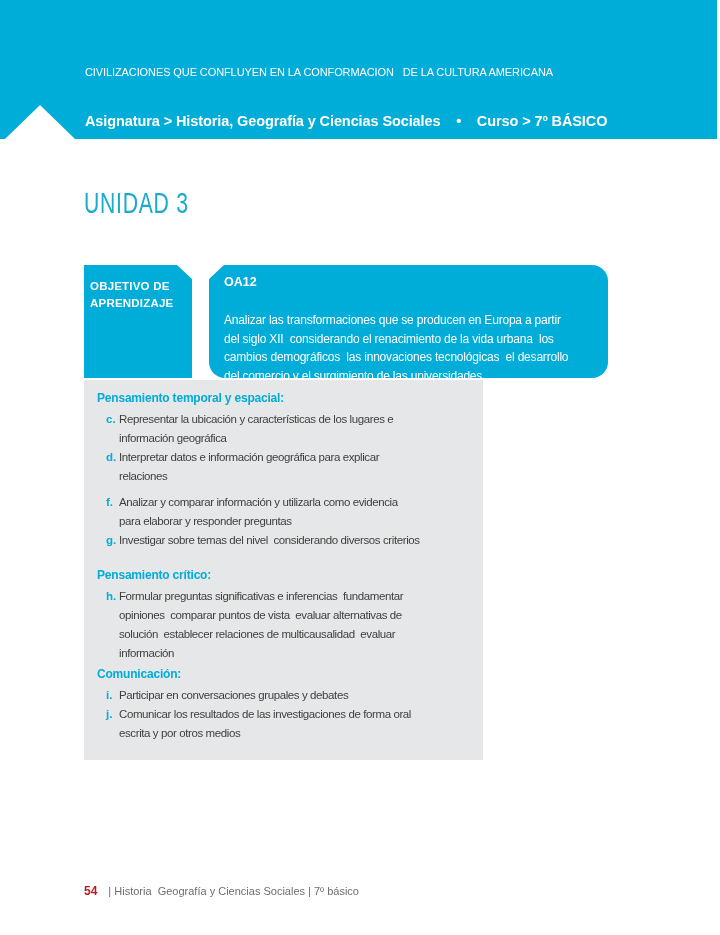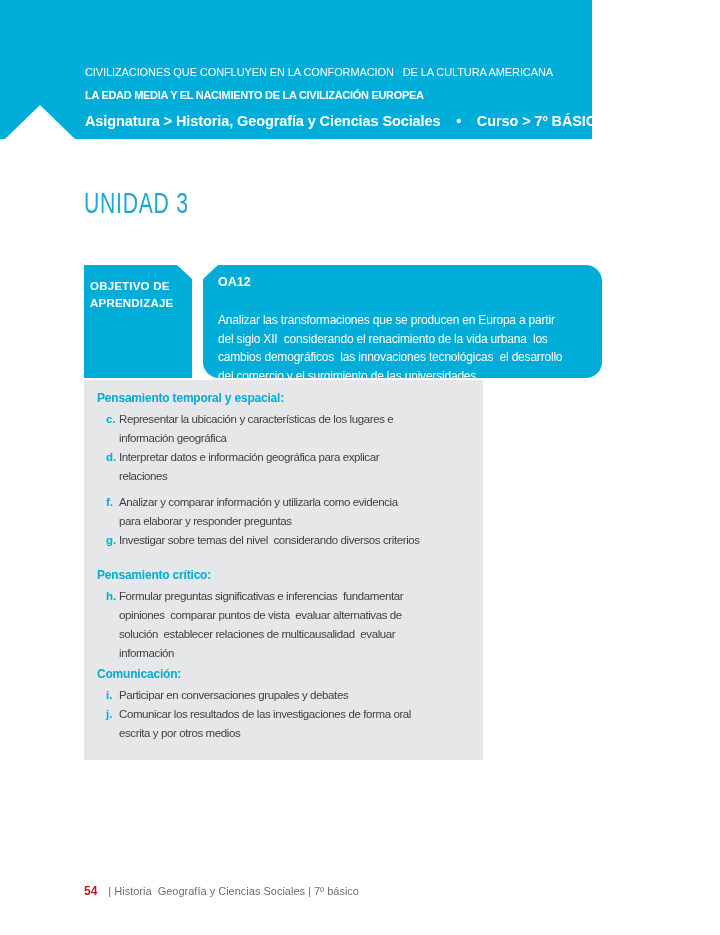--- a/index.html
+++ b/index.html
@@ -2,42 +2,42 @@
 <html><head>
 <meta charset="utf-8">
 <style>
   html,body { margin:0; padding:0; background:#ffffff; }
   .page {
     position:relative; width:720px; height:935px; background:#ffffff;
     font-family:"Liberation Sans", sans-serif; overflow:hidden;
   }
 
   
-  .band { position:absolute; left:0; top:0; width:592px; height:139px; background:#00ACD8; }
+  .band { position:absolute; left:0; top:0; width:717px; height:139px; background:#00ACD8; }
   .band-line { position:absolute; left:85px; color:#ffffff; white-space:pre; }
   .band-line1 { top:66px;  font-size:11px;   font-weight:400; letter-spacing:-0.1px; }
   .band-line2 { top:89px;  font-size:11px;   font-weight:700; letter-spacing:-0.3px; }
   .band-line3 { top:113px; font-size:14.5px; font-weight:700; letter-spacing:-0.1px; }
   .band-notch {
     position:absolute; left:5px; bottom:0; width:0; height:0;
     border-left:35px solid transparent; border-right:35px solid transparent;
     border-bottom:34px solid #ffffff;
   }
 
   
   .unit-title {
     position:absolute; left:84px; top:187px;
     font-size:29px; font-weight:400; color:#1CA9D0;
     transform:scaleX(0.73); transform-origin:left top; letter-spacing:1px;
     white-space:pre;
   }
 
   
   .oa-table { position:absolute; left:84px; top:265px; width:518px; }
-  .trow { display:flex; }
+  .trow { display:flex;gap:6px; }
   .col-label { flex:0 0 108px; width:108px; margin-right:11px; box-sizing:border-box; }
   .col-main  { flex:0 0 399px; width:399px; box-sizing:border-box; }
 
   .row1 .col-label {
     background:#00ACD8; height:113px; padding:13px 4px 0 6px;
     clip-path:polygon(0 0, calc(100% - 15px) 0, 100% 14px, 100% 100%, 0 100%);
   }
   .obj-label { color:#ffffff; font-weight:700; font-size:11.5px; line-height:17px;
                letter-spacing:0.2px; white-space:pre-wrap; }
   .row1 .col-main {
@@ -71,21 +71,20 @@
   .page-num { color:#b91c1c; font-weight:700; font-size:12px; }
   .footer-text { color:#6D6E70; font-size:11px; margin-left:11px; white-space:pre; }
 </style>
 </head>
 <body>
 
 <div class="page">
 
   <div class="band">
     <div class="band-line band-line1">CIVILIZACIONES QUE CONFLUYEN EN LA CONFORMACION   DE LA CULTURA AMERICANA</div>
-    <div class="band-line band-line2">LA EDAD MEDIA Y EL NACIMIENTO DE LA CIVILIZACIÓN EUROPEA</div>
     <div class="band-line band-line3">Asignatura &gt; Historia, Geografía y Ciencias Sociales    •    Curso &gt; 7º BÁSICO</div>
     <div class="band-notch"></div>
   </div>
 
   <div class="unit-title">UNIDAD 3</div>
 
   <div class="oa-table">
 
     <div class="trow row1">
       <div class="col-label">

